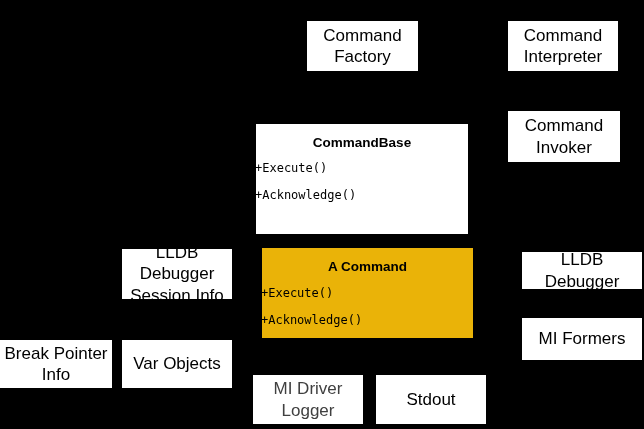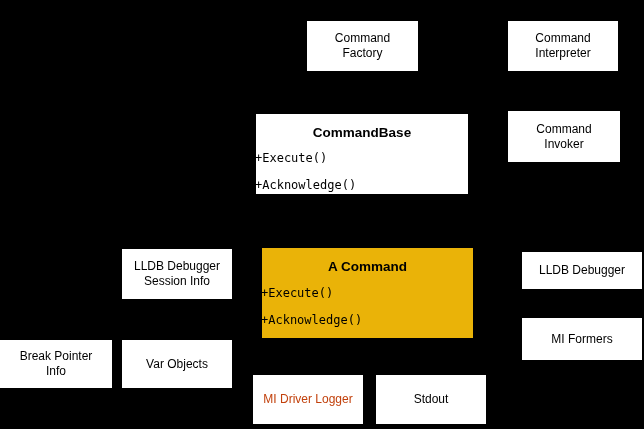--- a/index.html
+++ b/index.html
@@ -21,21 +21,21 @@
     color: #000000;
     box-sizing: border-box;
     overflow: hidden;
   }
   
   .node.simple {
     display: flex;
     align-items: center;
     justify-content: center;
     text-align: center;
-    font-size: 12px;
+    font-size: 17px;
     line-height: 1.25;
     font-weight: normal;
   }
   .node.simple .label {
     display: block;
     padding: 0 4px;
     white-space: pre-line;
   }
   
   .node.uml {
@@ -66,21 +66,21 @@
 
 <div id="diagram-canvas" style="background: rgb(0, 0, 0);">
     <div class="node simple" style="left: 307px; top: 21px; width: 111px; height: 50px; background: rgb(255, 255, 255); color: rgb(0, 0, 0);">
       <span class="label">Command
 Factory</span>
     </div>
     <div class="node simple" style="left: 508px; top: 21px; width: 110px; height: 50px; background: rgb(255, 255, 255); color: rgb(0, 0, 0);">
       <span class="label">Command
 Interpreter</span>
     </div>
-    <div class="node uml" style="left: 256px; top: 114px; width: 212px; height: 80px; background: rgb(255, 255, 255); color: rgb(0, 0, 0);">
+    <div class="node uml" style="left: 256px; top: 124px; width: 212px; height: 110px; background: rgb(255, 255, 255); color: rgb(0, 0, 0);">
       <span class="uml-title" style="margin-top: 11px;">CommandBase</span>
       <div class="uml-members" style="margin-top: 11px;">
         <span class="uml-member">+Execute()</span>
         <span class="uml-member" style="margin-top: 13px;">+Acknowledge()</span>
       </div>
     </div>
     <div class="node simple" style="left: 508px; top: 111px; width: 112px; height: 51px; background: rgb(255, 255, 255); color: rgb(0, 0, 0);">
       <span class="label">Command
 Invoker</span>
     </div>
@@ -101,19 +101,19 @@
     <div class="node simple" style="left: 522px; top: 318px; width: 120px; height: 42px; background: rgb(255, 255, 255); color: rgb(0, 0, 0);">
       <span class="label">MI Formers</span>
     </div>
     <div class="node simple" style="left: 0px; top: 340px; width: 112px; height: 48px; background: rgb(255, 255, 255); color: rgb(0, 0, 0); text-align: center;">
       <span class="label">Break Pointer
 Info</span>
     </div>
     <div class="node simple" style="left: 122px; top: 340px; width: 110px; height: 48px; background: rgb(255, 255, 255); color: rgb(0, 0, 0); justify-content: center;">
       <span class="label">Var Objects</span>
     </div>
-    <div class="node simple" style="left: 253px; top: 375px; width: 110px; height: 49px; background: rgb(255, 255, 255); color: #c2410c;">
+    <div class="node simple" style="left: 253px; top: 375px; width: 110px; height: 49px; background: rgb(255, 255, 255); color: #404040;">
       <span class="label">MI Driver Logger</span>
     </div>
     <div class="node simple" style="left: 376px; top: 375px; width: 110px; height: 49px; background: rgb(255, 255, 255); color: rgb(0, 0, 0);">
       <span class="label">Stdout</span>
     </div>
   </div>
 
 </body></html>

